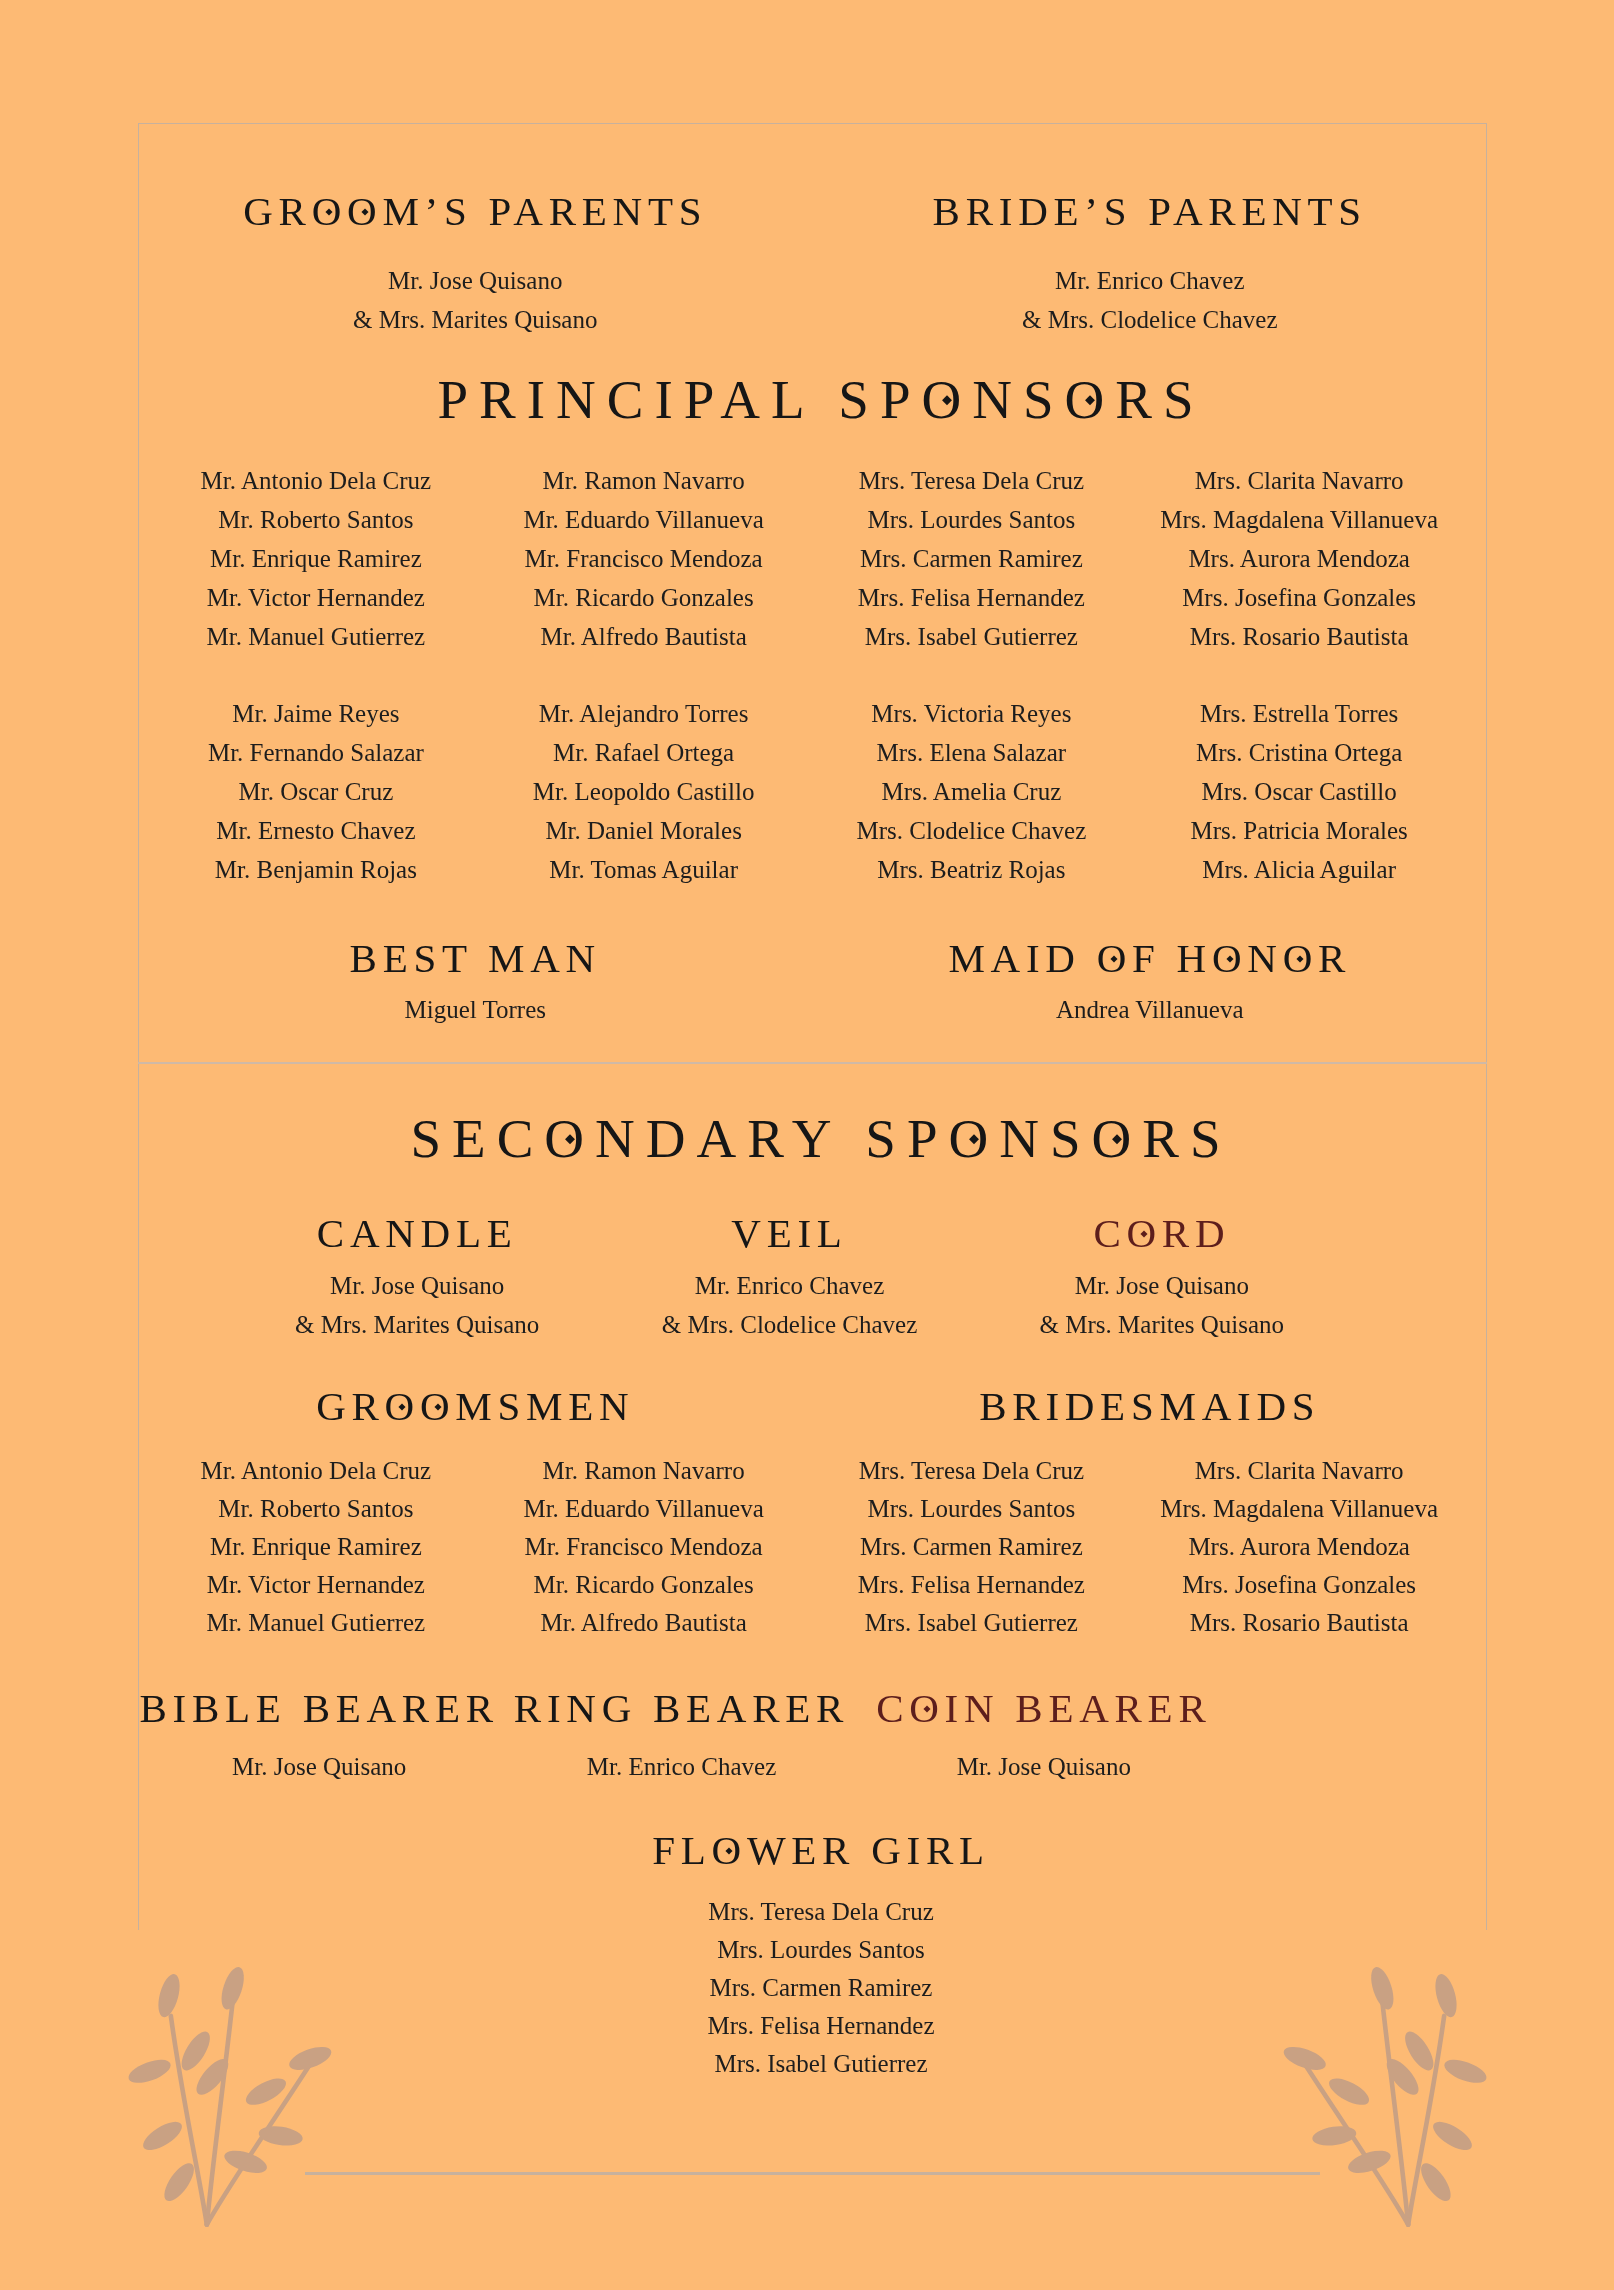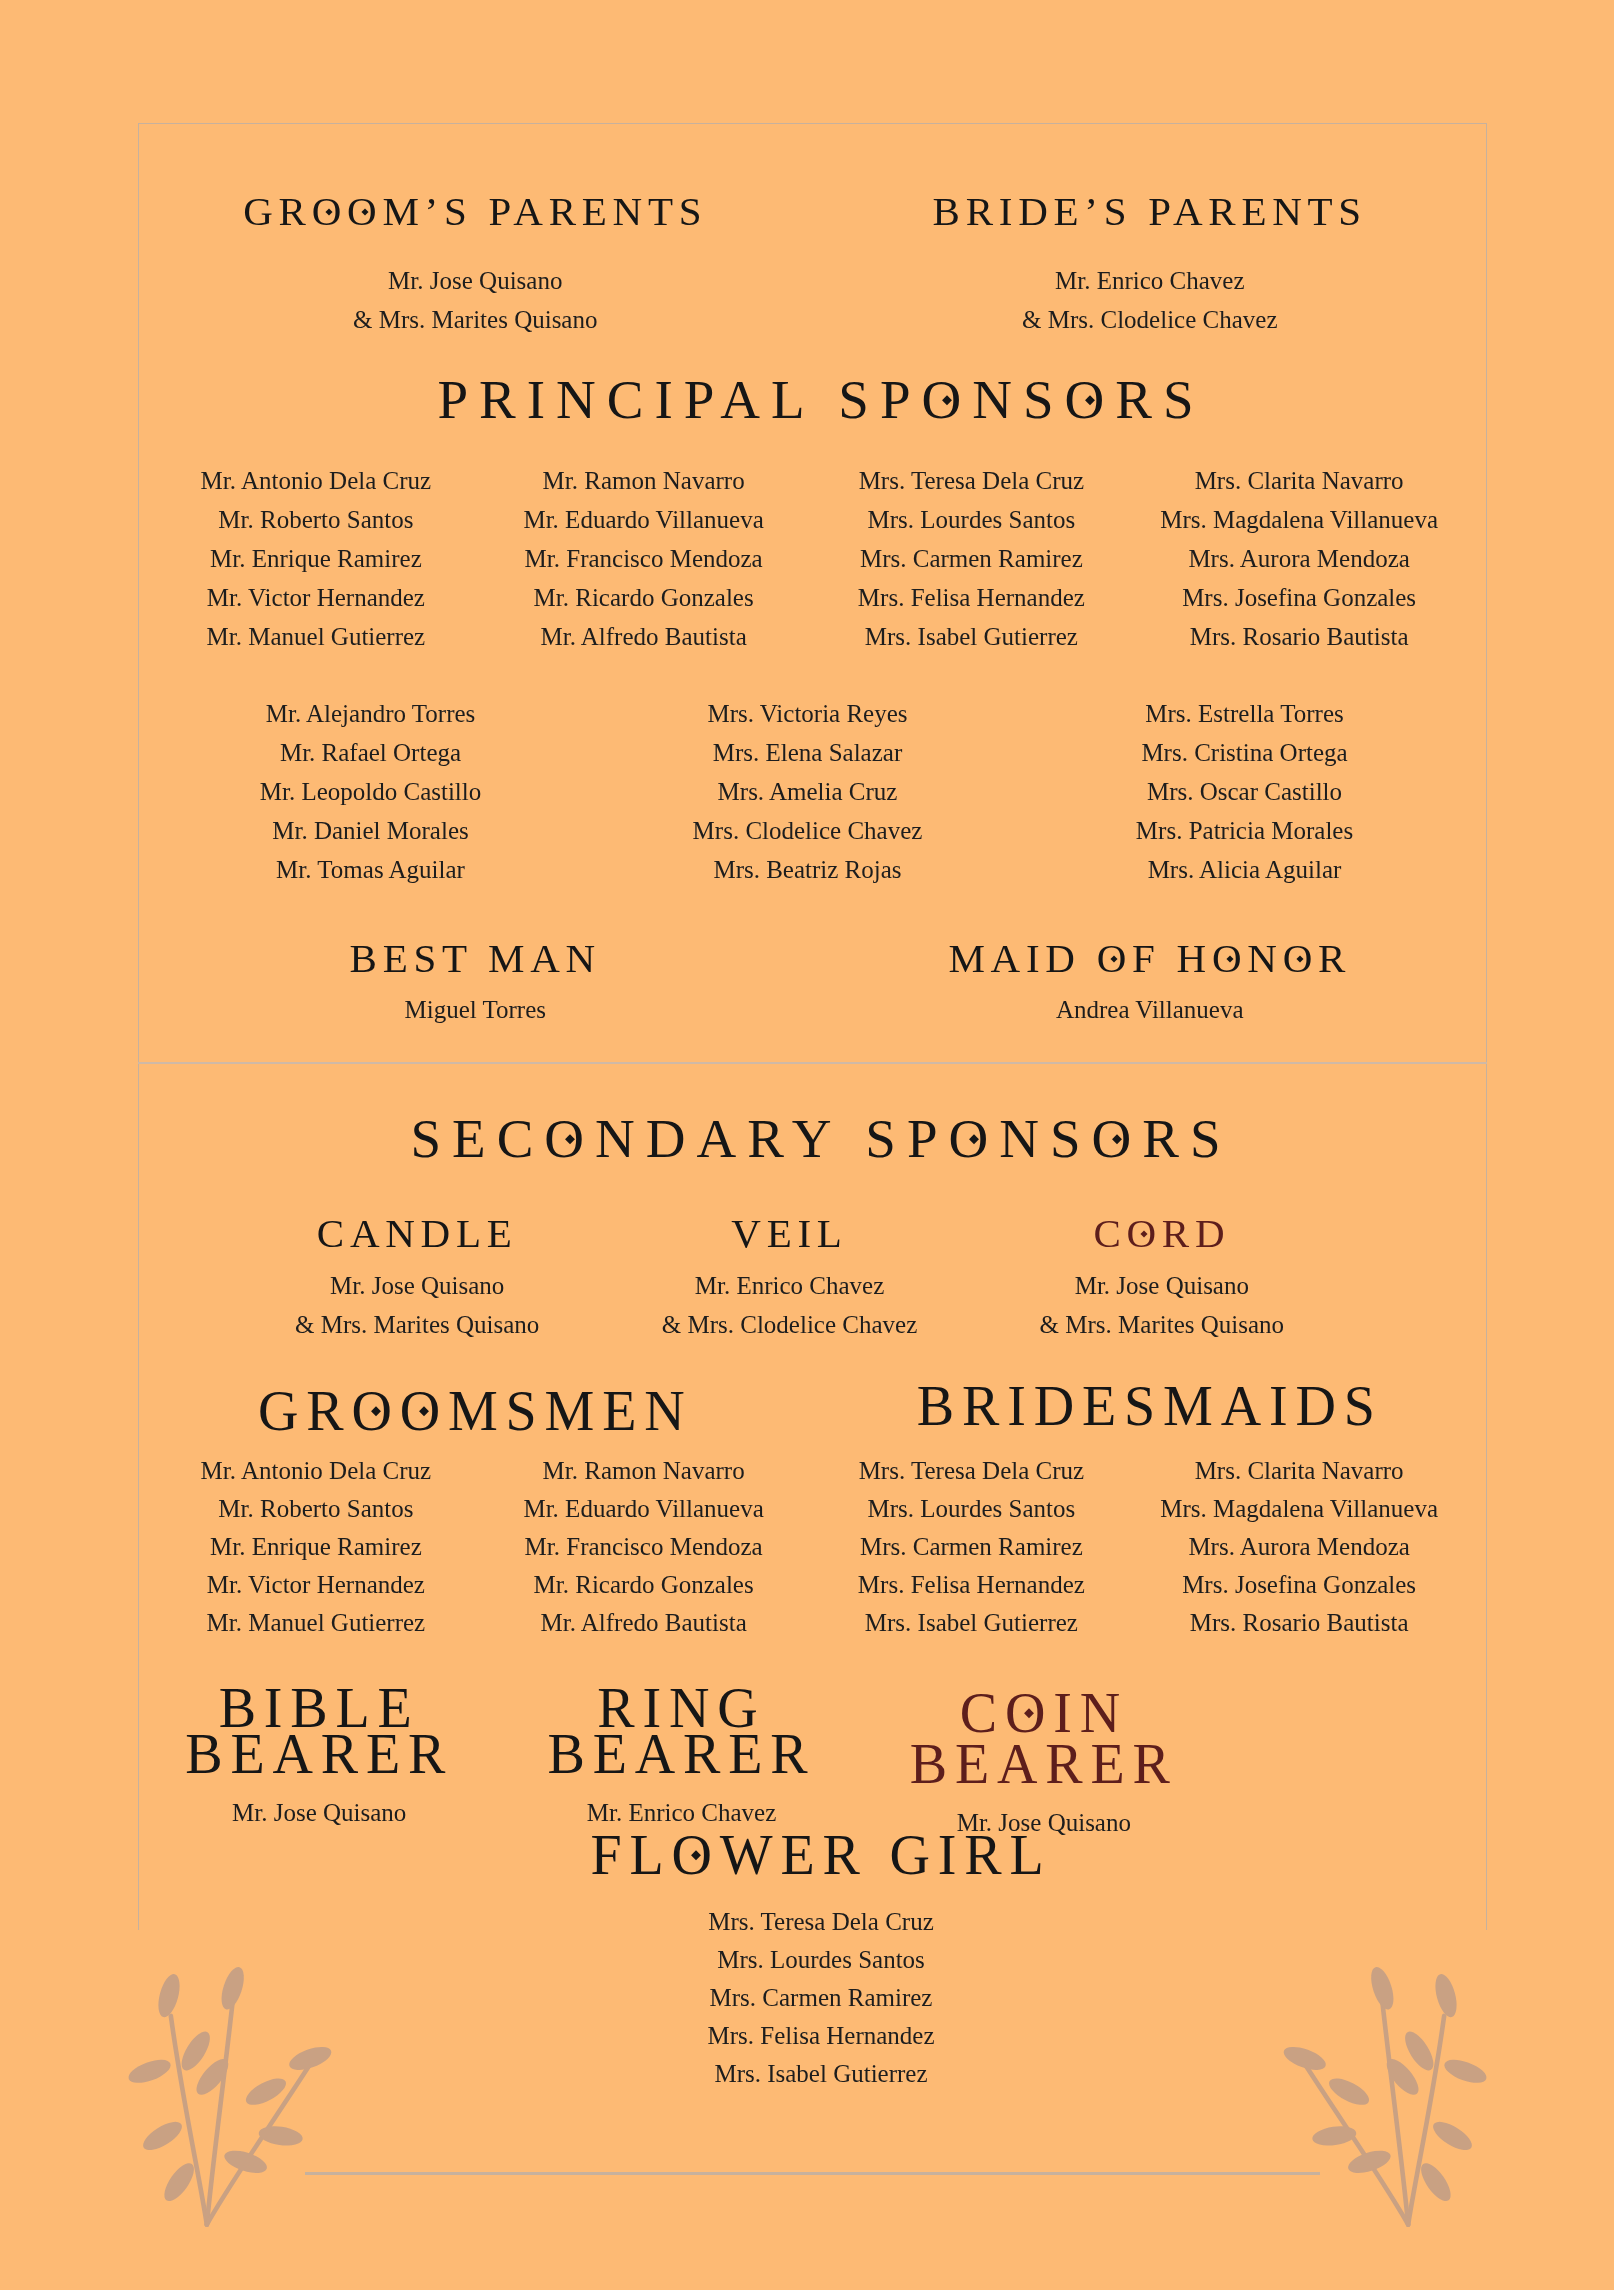--- a/index.html
+++ b/index.html
@@ -9,21 +9,21 @@
   .frame{position:absolute;left:138px;top:123px;width:1347px;height:1806px;
          border-top:1.8px solid var(--frame,#c7b19d);
          border-left:1.8px solid var(--frame,#c7b19d);
          border-right:1.8px solid var(--frame,#c7b19d);}
   .bottom-line{position:absolute;left:305px;top:2172px;width:1015px;height:2.8px;background:var(--frame,#c7b19d);}
   .divider{position:absolute;left:138px;top:1062px;width:1349px;height:1.8px;background:var(--divider,#cfb9a6);}
   
   .h-lg,.h-sub,.h-sub2{font-weight:400;color:#161616;text-align:center;margin:0;}
   .h-lg {font-size:55px;line-height:61px;letter-spacing:0.20em;}
   .h-sub{font-size:41px;line-height:44px;letter-spacing:0.14em;}
-  .h-sub2{font-size:56px;line-height:46px;letter-spacing:0.14em;font-family:Liberation Serif, serif;}
+  .h-sub2{font-size:41px;line-height:46px;letter-spacing:0.14em;font-family:Liberation Serif, serif;}
   .accent{color:var(--accent,#5d1e1c);}
   
   .oo{position:relative;display:inline-block;line-height:1em;}
   .od{position:absolute;left:50%;top:0.5em;width:0.12em;height:0.12em;background:currentColor;
       transform:translate(-50%,-50%) rotate(45deg);}
   
   .names{font-size:25px;color:#1d1d1d;text-align:center;}
   .lh42 div{line-height:39px;}
   .lh41 div{line-height:38px;}
   .single{font-size:25px;line-height:33px;text-align:center;color:#1d1d1d;}
@@ -101,20 +101,27 @@
     <div class="col names lh42">
         <div>Mrs. Clarita Navarro</div>
         <div>Mrs. Magdalena Villanueva</div>
         <div>Mrs. Aurora Mendoza</div>
         <div>Mrs. Josefina Gonzales</div>
         <div>Mrs. Rosario Bautista</div>
       </div>
   </section>
 
   <section class="abs grid4" style="top:694px;">
+    <div class="col names lh42">
+        <div>Mr. Jaime Reyes</div>
+        <div>Mr. Fernando Salazar</div>
+        <div>Mr. Oscar Cruz</div>
+        <div>Mr. Ernesto Chavez</div>
+        <div>Mr. Benjamin Rojas</div>
+      </div>
     <div class="col names lh42">
         <div>Mr. Alejandro Torres</div>
         <div>Mr. Rafael Ortega</div>
         <div>Mr. Leopoldo Castillo</div>
         <div>Mr. Daniel Morales</div>
         <div>Mr. Tomas Aguilar</div>
       </div>
     <div class="col names lh42">
         <div>Mrs. Victoria Reyes</div>
         <div>Mrs. Elena Salazar</div>

